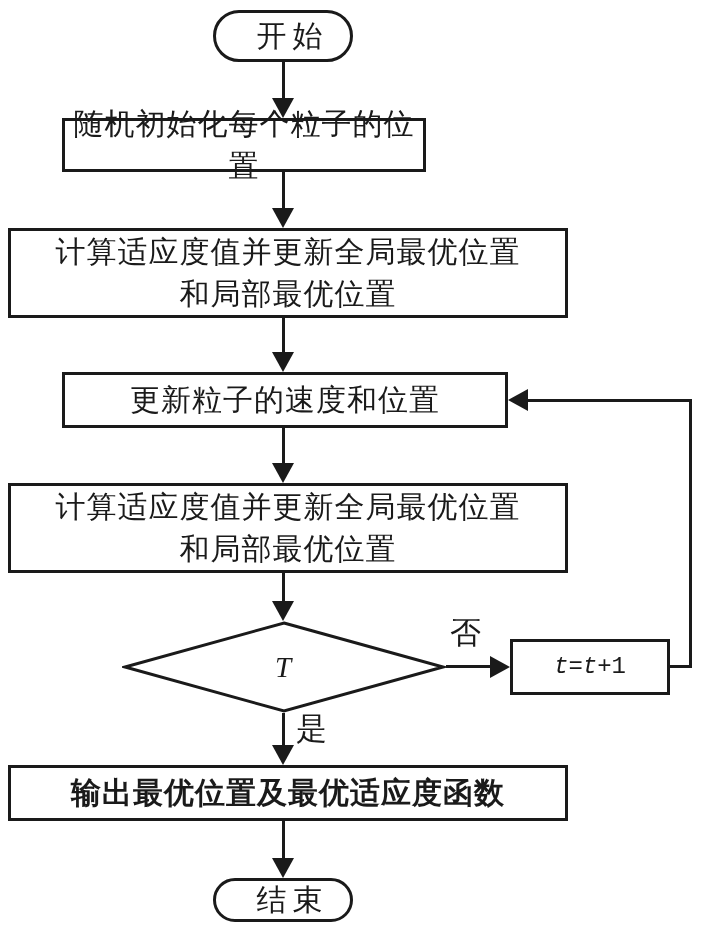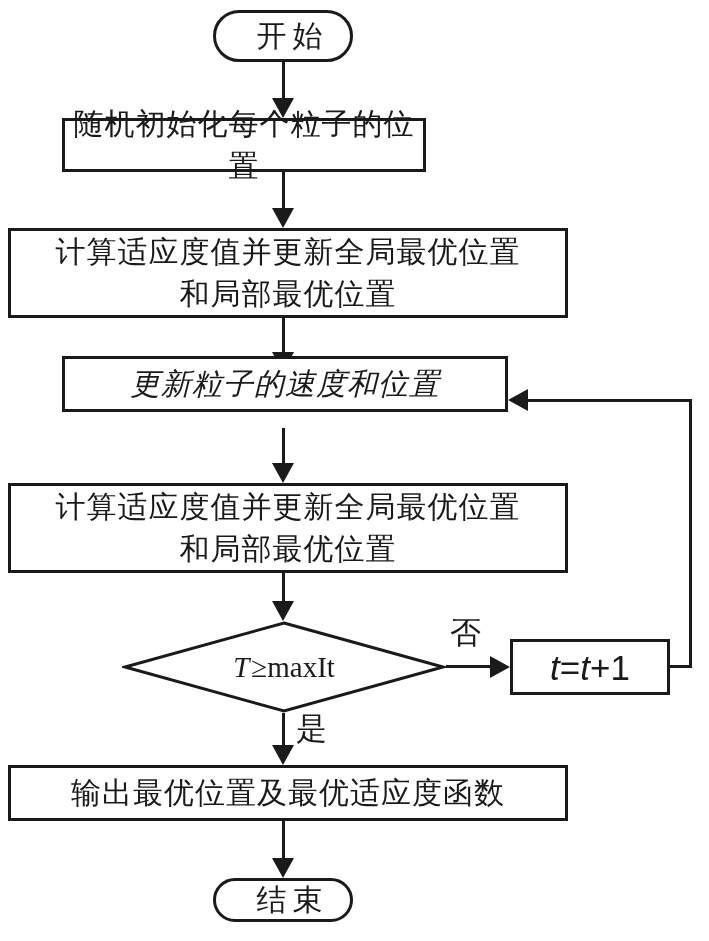--- a/index.html
+++ b/index.html
@@ -35,21 +35,21 @@
   .head.left  { border-top: 11px solid transparent; border-bottom: 11px solid transparent; border-right: 20px solid #1a1a1a; }
   .edge-label { position: absolute; font-size: 31px; letter-spacing: 0; color: #1a1a1a; }
   .decision { position: absolute; }
   .decision svg { display: block; }
   .decision .txt {
     position: absolute; inset: 0;
     display: flex; align-items: center; justify-content: center;
     font-size: 29px; font-family: "Liberation Serif", serif;
     letter-spacing: 0;
   }
-  .math { font-family: Liberation Sans, sans-serif; font-size: 35px; letter-spacing: 0; }
+  .math { font-family: Liberation Mono, monospace; font-size: 24px; letter-spacing: 0; }
   .it { font-style: italic; }
   .decision .it { margin-right: 2px; }
 </style>
 </head>
 <body>
 
 <div class="canvas">
 
   <div class="node terminal" style="left:213px; top:10px; width:140px; height:52px;">
     <span>开始</span>
@@ -66,42 +66,41 @@
   <div class="head down" style="left:272px; top:208px;"></div>
 
   <div class="node" style="left:8px; top:228px; width:560px; height:90px;">
     <span>计算适应度值并更新全局最优位置</span>
     <span>和局部最优位置</span>
   </div>
 
   <div class="conn" style="left:282px; top:318px; width:3px; height:34px;"></div>
   <div class="head down" style="left:272px; top:352px;"></div>
 
-  <div class="node" style="left:62px; top:356px; width:446px; height:56px;font-style:italic;">
+  <div class="node" style="left:62px; top:372px; width:446px; height:56px;">
     <span>更新粒子的速度和位置</span>
   </div>
 
   <div class="conn" style="left:282px; top:428px; width:3px; height:35px;"></div>
   <div class="head down" style="left:272px; top:463px;"></div>
 
   <div class="node" style="left:8px; top:483px; width:560px; height:90px;">
     <span>计算适应度值并更新全局最优位置</span>
     <span>和局部最优位置</span>
   </div>
 
   <div class="conn" style="left:282px; top:573px; width:3px; height:28px;"></div>
   <div class="head down" style="left:272px; top:601px;"></div>
 
   <div class="decision" style="left:122px; top:621px; width:324px; height:92px;">
     <svg width="324" height="92" viewBox="0 0 324 92">
       <polygon points="162,2 321,46 162,90 3,46" fill="#ffffff" stroke="#1a1a1a" stroke-width="3"></polygon>
     </svg>
     <div class="txt">
       <span class="it">T</span>
-      <span>≥maxIt</span>
     </div>
   </div>
 
   <div class="edge-label" style="left:450px; top:612px;">否</div>
 
   <div class="conn" style="left:446px; top:665px; width:44px; height:3px;"></div>
   <div class="head right" style="left:490px; top:656px;"></div>
 
   <div class="node" style="left:510px; top:639px; width:160px; height:56px;">
     <span class="math">
@@ -112,21 +111,21 @@
   <div class="conn" style="left:670px; top:665px; width:22px; height:3px;"></div>
   <div class="conn" style="left:689px; top:399px; width:3px; height:269px;"></div>
   <div class="conn" style="left:528px; top:399px; width:164px; height:3px;"></div>
   <div class="head left" style="left:508px; top:389px;"></div>
 
   <div class="edge-label" style="left:296px; top:708px;">是</div>
 
   <div class="conn" style="left:282px; top:713px; width:3px; height:32px;"></div>
   <div class="head down" style="left:272px; top:745px;"></div>
 
-  <div class="node" style="left:8px; top:765px; width:560px; height:56px;">
+  <div class="node" style="left:8px; top:765px; width:560px; height:56px;font-weight:bold;">
     <span>输出最优位置及最优适应度函数</span>
   </div>
 
   <div class="conn" style="left:282px; top:821px; width:3px; height:37px;"></div>
   <div class="head down" style="left:272px; top:858px;"></div>
 
   <div class="node terminal" style="left:213px; top:878px; width:140px; height:44px;">
     <span>结束</span>
   </div>
 

